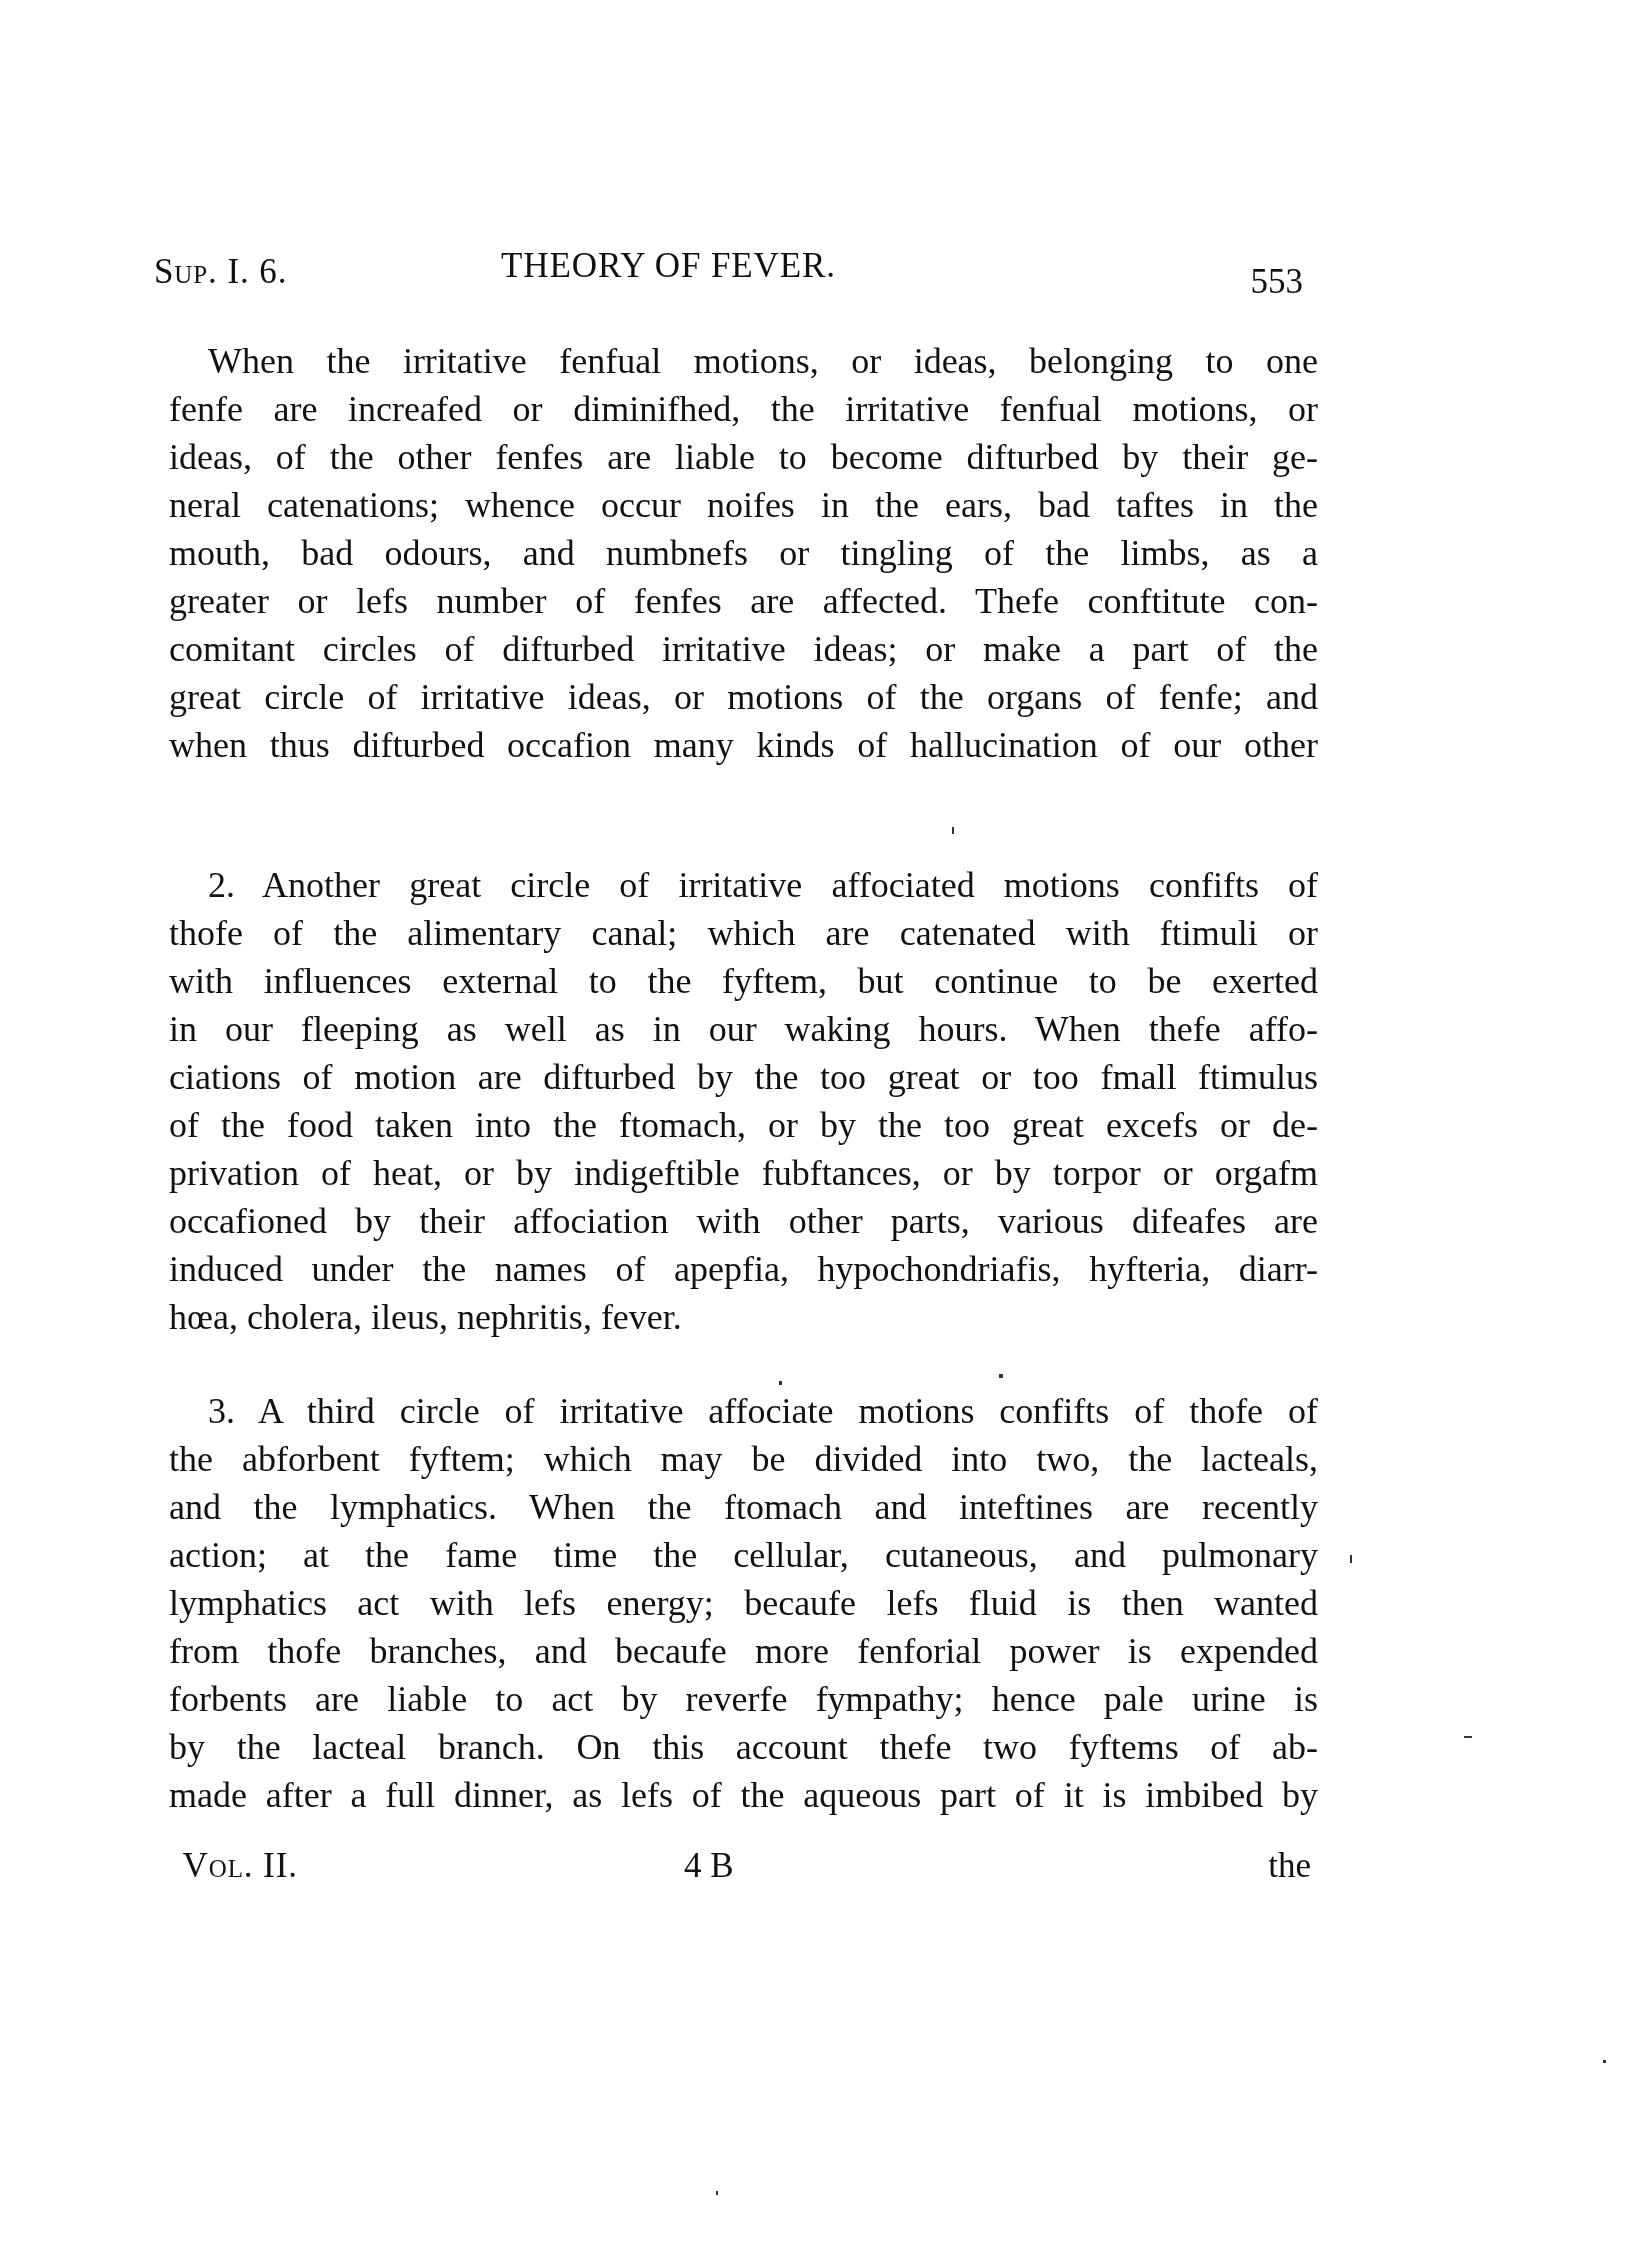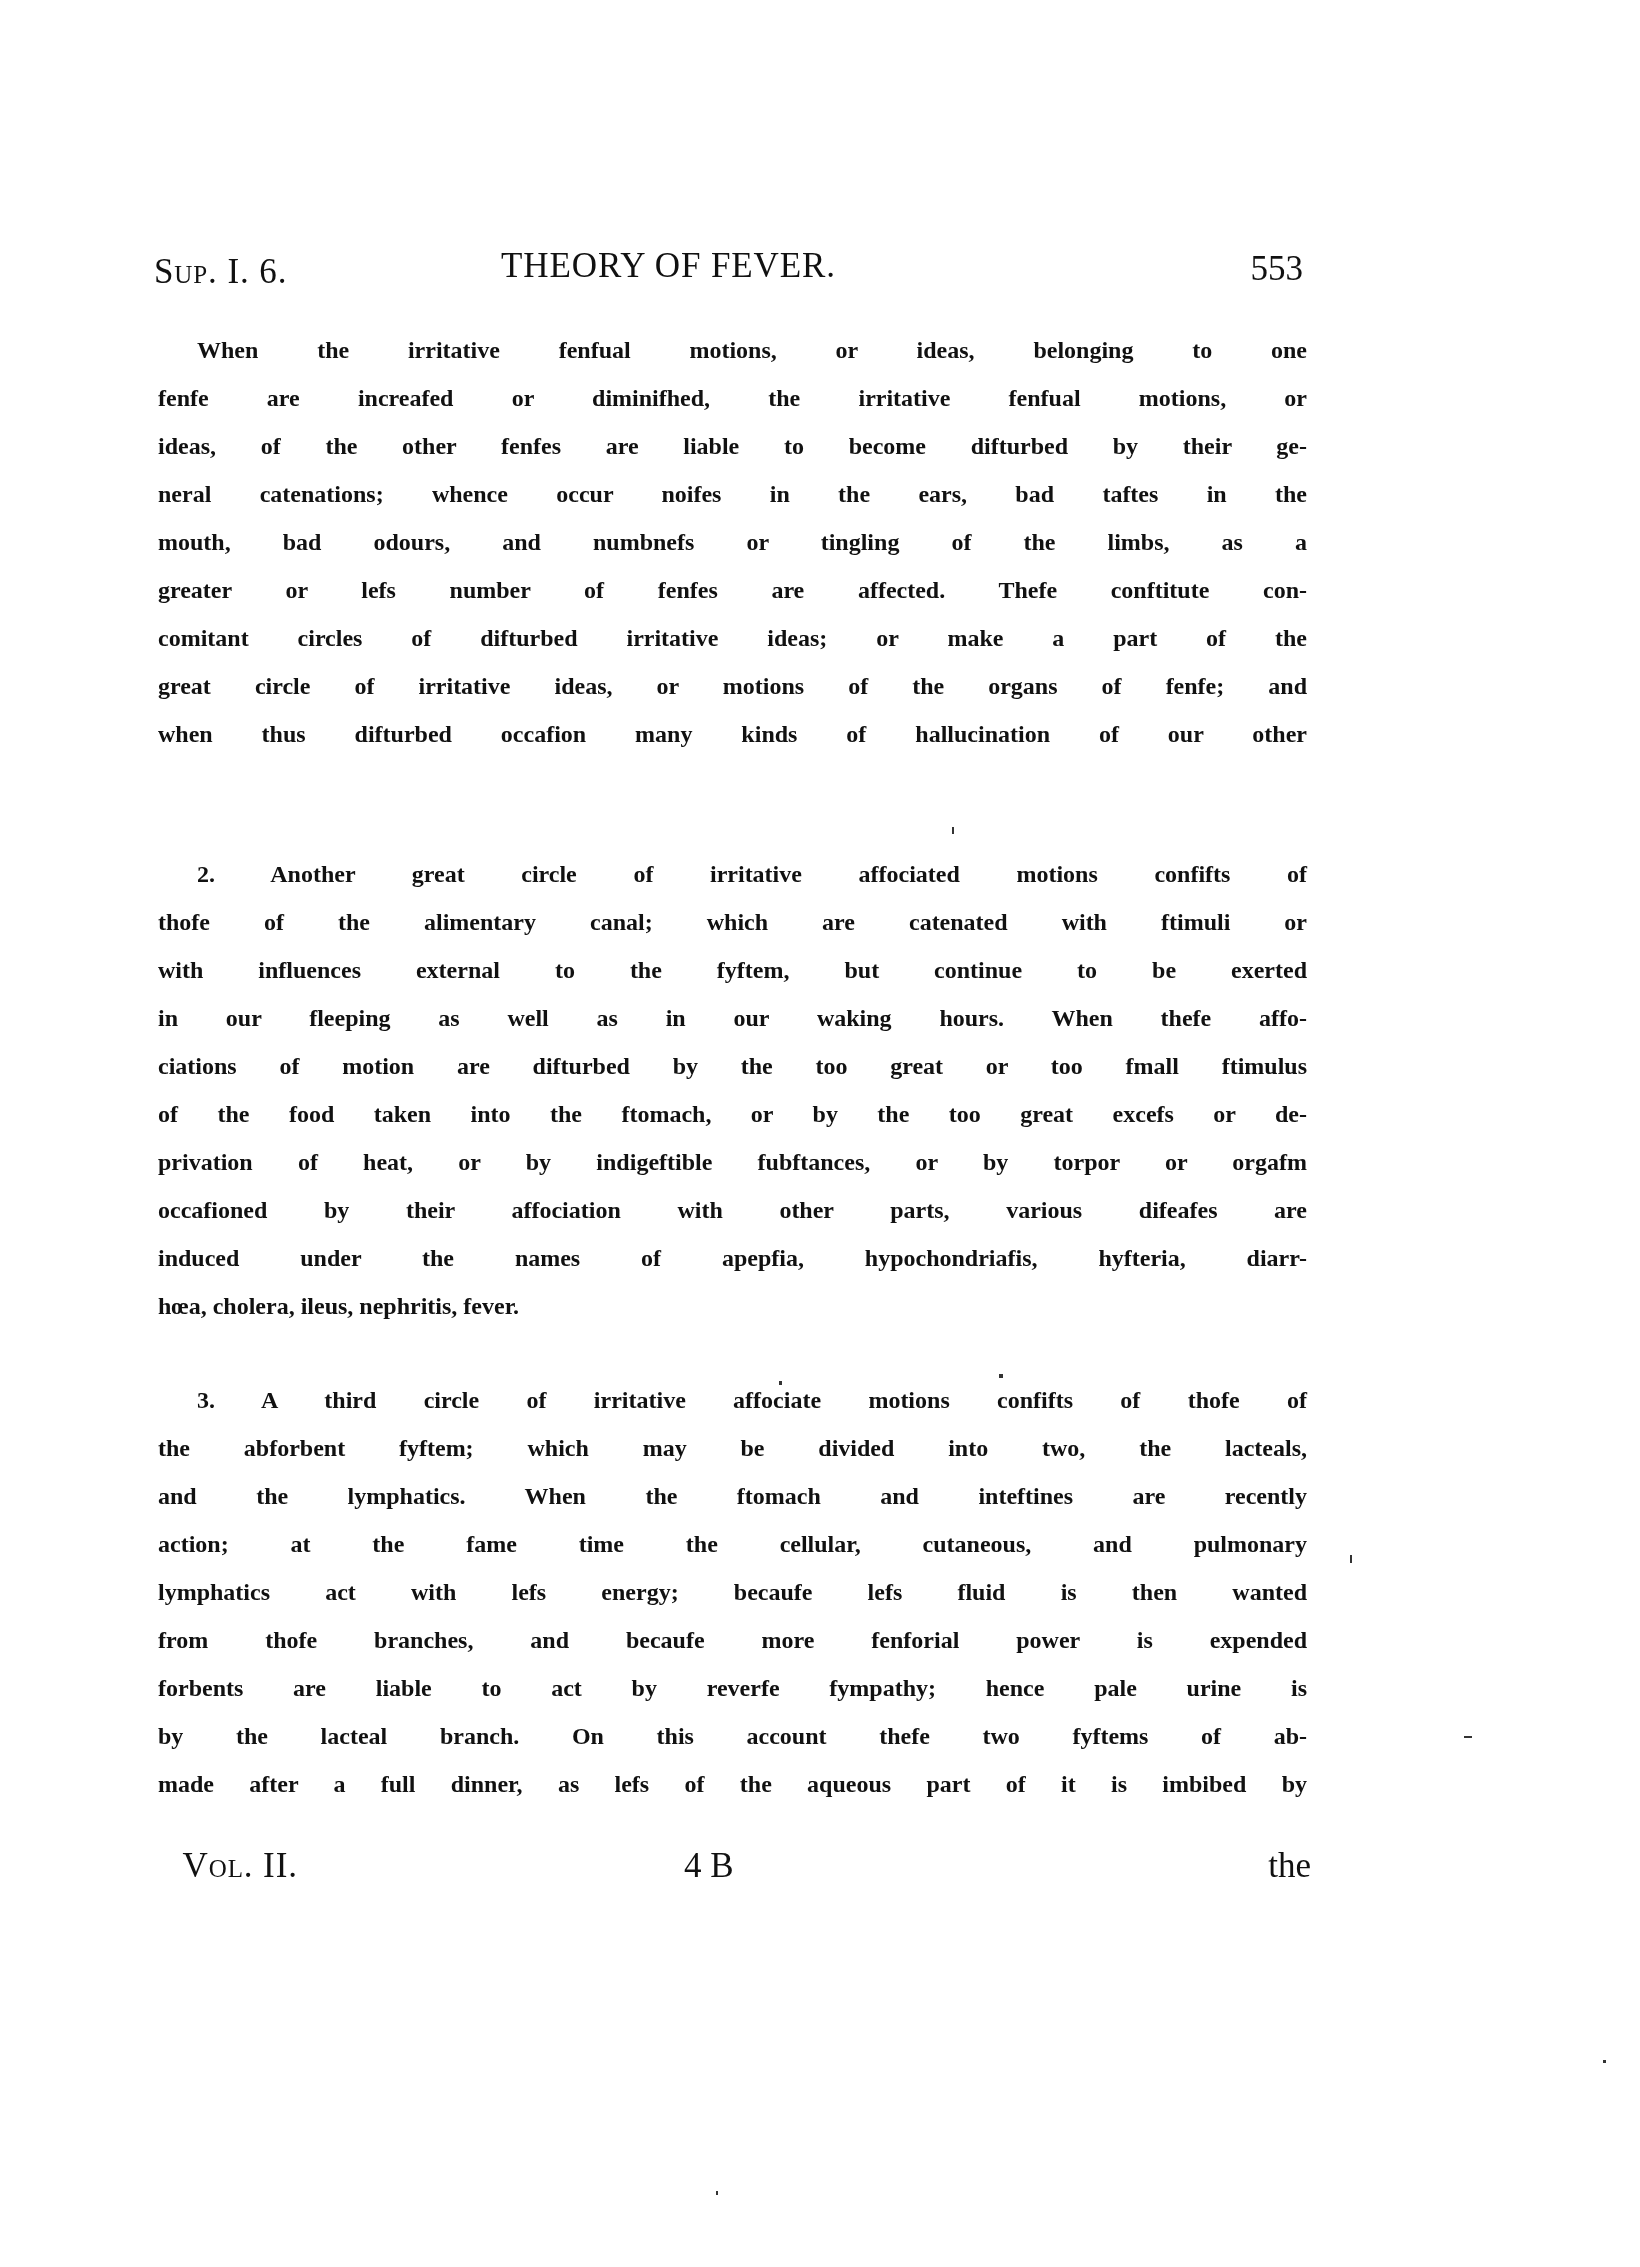--- a/index.html
+++ b/index.html
@@ -2,22 +2,22 @@
 <html style="font-size:15px"><head>
 <meta charset="utf-8">
 <style>
   html, body { margin:0; padding:0; background:#ffffff; }
   body { width:1641px; height:2267px; position:relative; overflow:hidden;
          font-family:"Liberation Serif","DejaVu Serif",serif; color:#111; }
   .page { position:absolute; left:154px; top:244px; width:1149px; }
   .header { position:relative; height:56px; font-size:35px; }
   .hdr-left { position:absolute; left:0; top:7.5px; font-variant:small-caps; letter-spacing:0.9px; }
   .hdr-title { position:absolute; left:347px; top:1.9px; letter-spacing:0.9px; }
-  .hdr-page { position:absolute; right:0; top:5px; }
-  .para { font-size:24px; line-height:48px; text-align:justify; margin:4px;font-weight:bold; }
+  .hdr-page { position:absolute; right:0; top:18px; }
+  .para { font-size:36px; line-height:48px; text-align:justify; margin:15px; }
   .para .line { display:block; text-align:justify; text-align-last:justify; white-space:nowrap; height:48px; }
   .para .line.last { text-align-last:left; }
   .p1 { position:absolute; top:78px; left:0; width:100%; }
   .p2 { position:absolute; top:602px; left:0; width:100%; }
   .p3 { position:absolute; top:1128px; left:0; width:100%; }
   .indent { padding-left:39px; }
   .footer { position:absolute; top:1602px; left:8px; width:100%; height:56px; font-size:35px; }
   .ft-left { position:absolute; left:20.5px; font-variant:small-caps; letter-spacing:0.9px; }
   .ft-sig { position:absolute; left:522px; }
   .ft-catch { position:absolute; right:0; }

